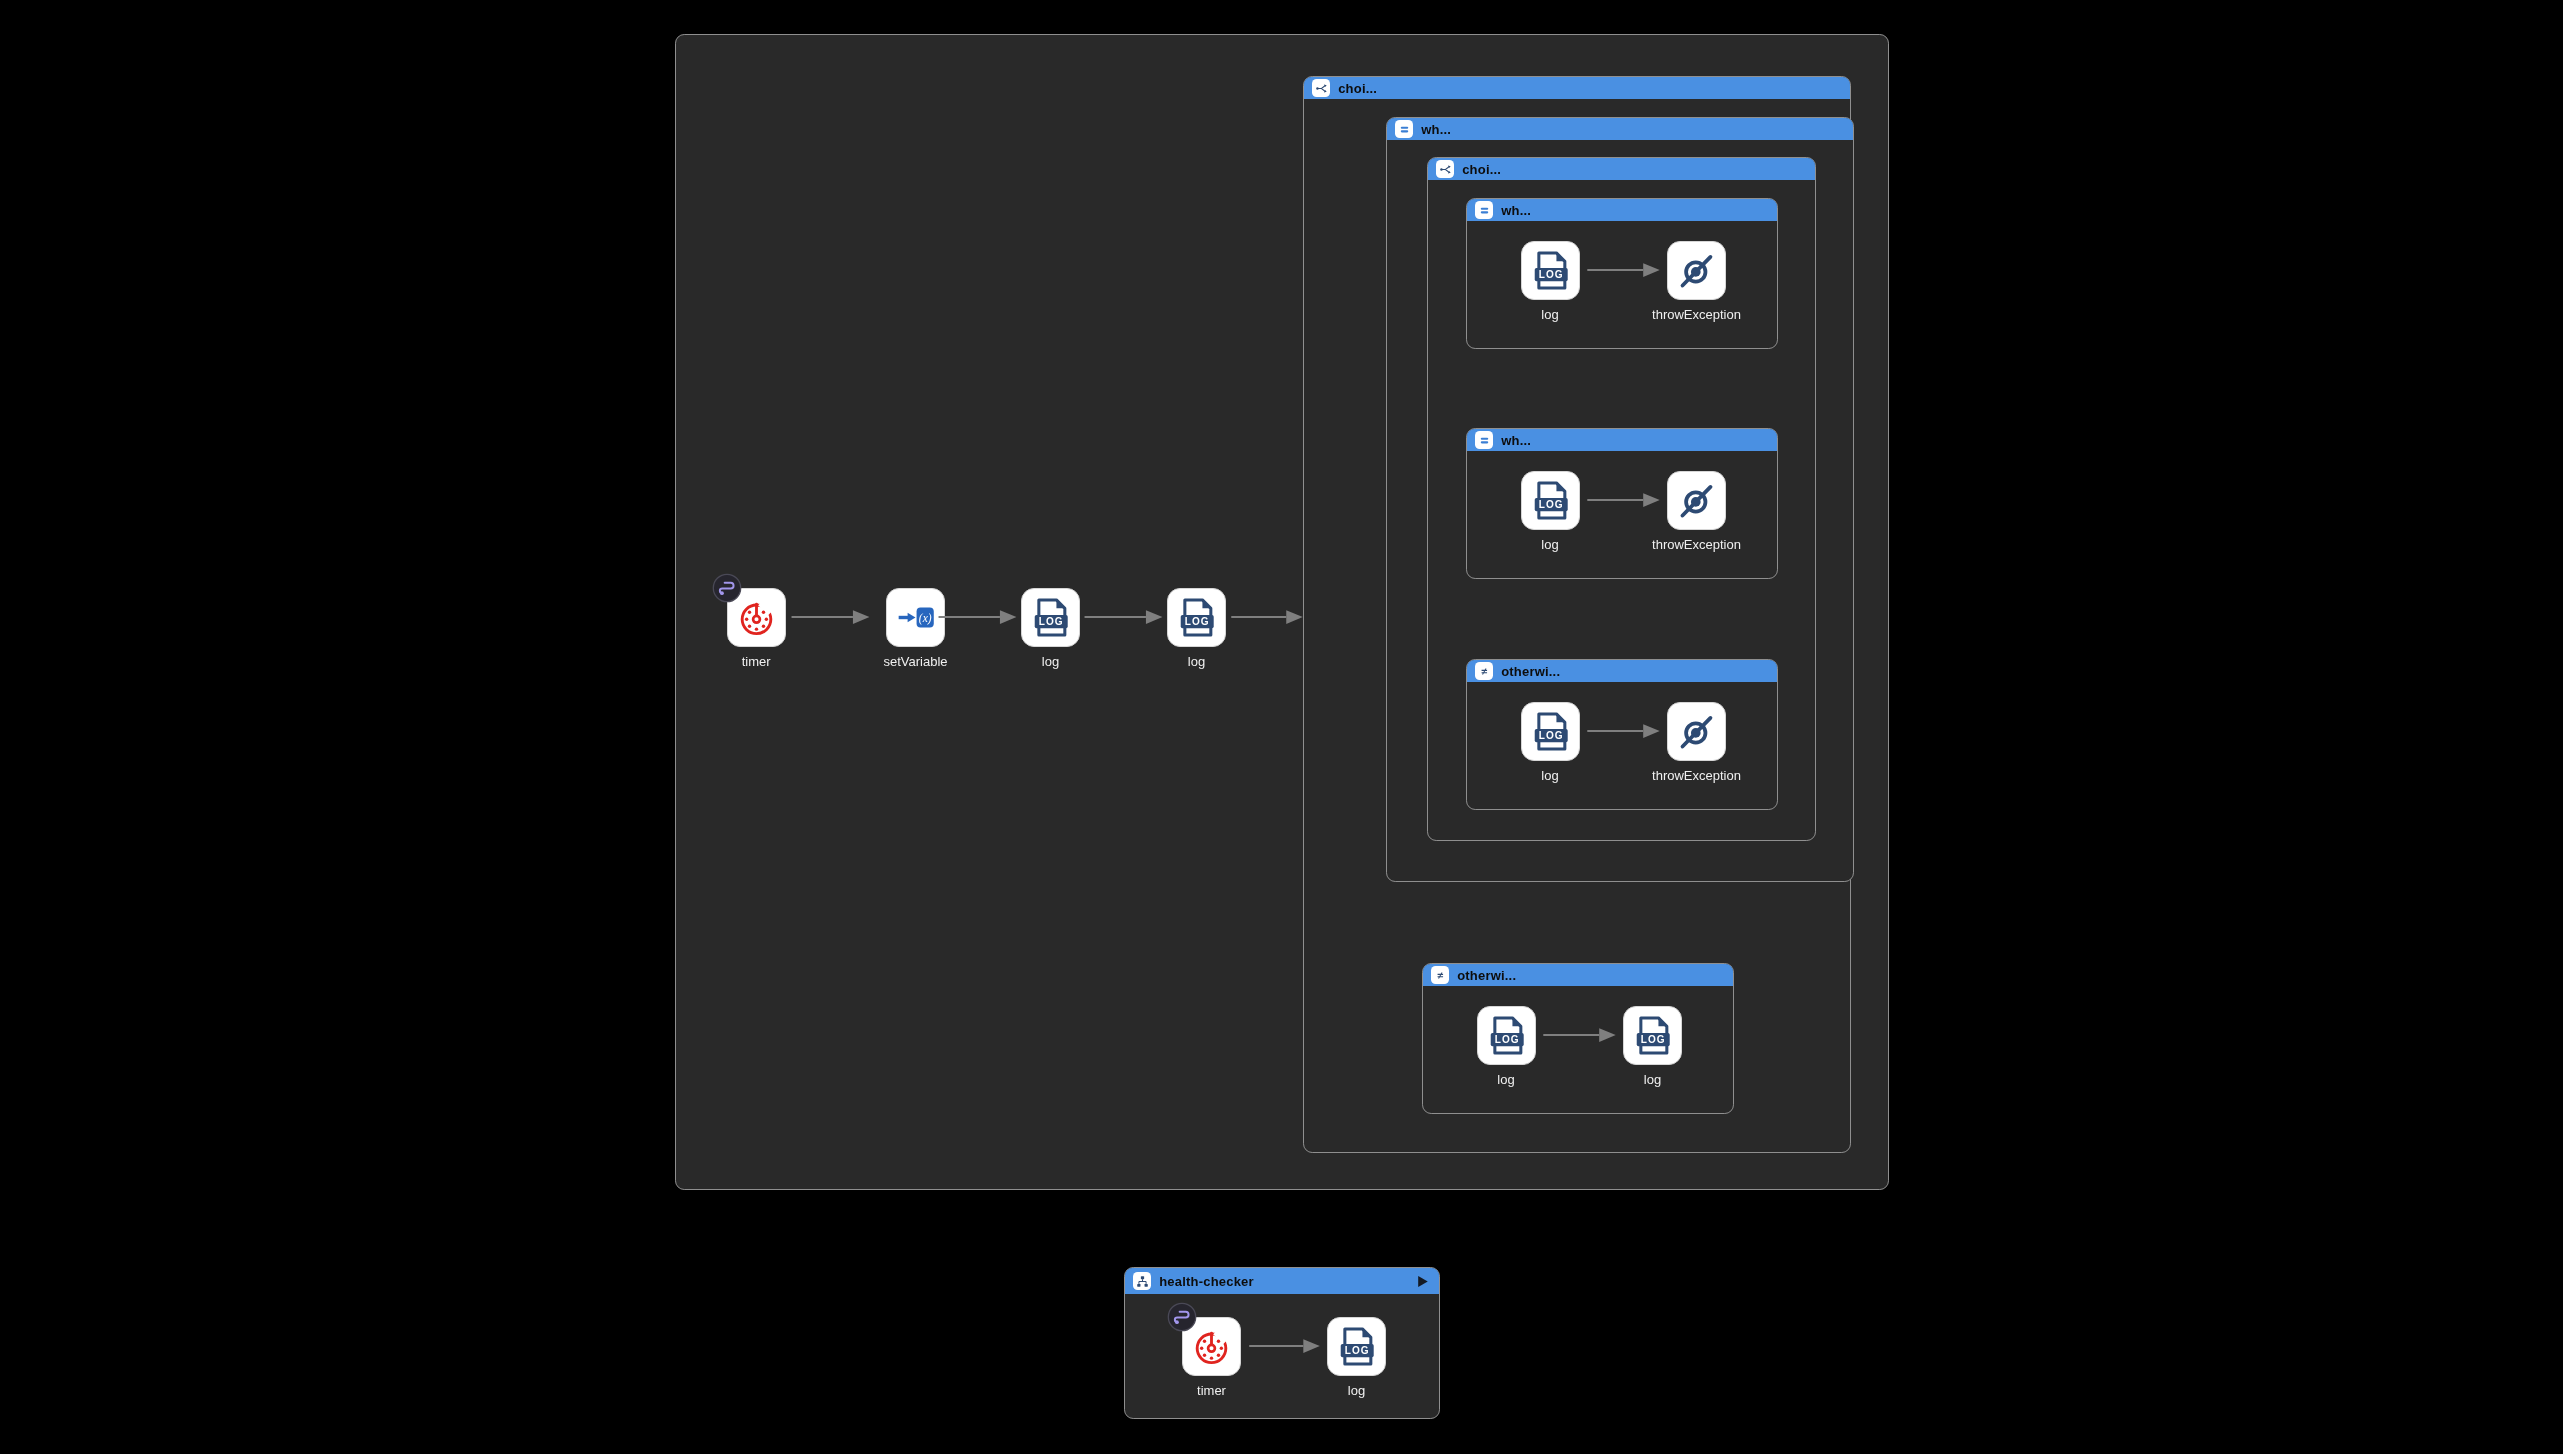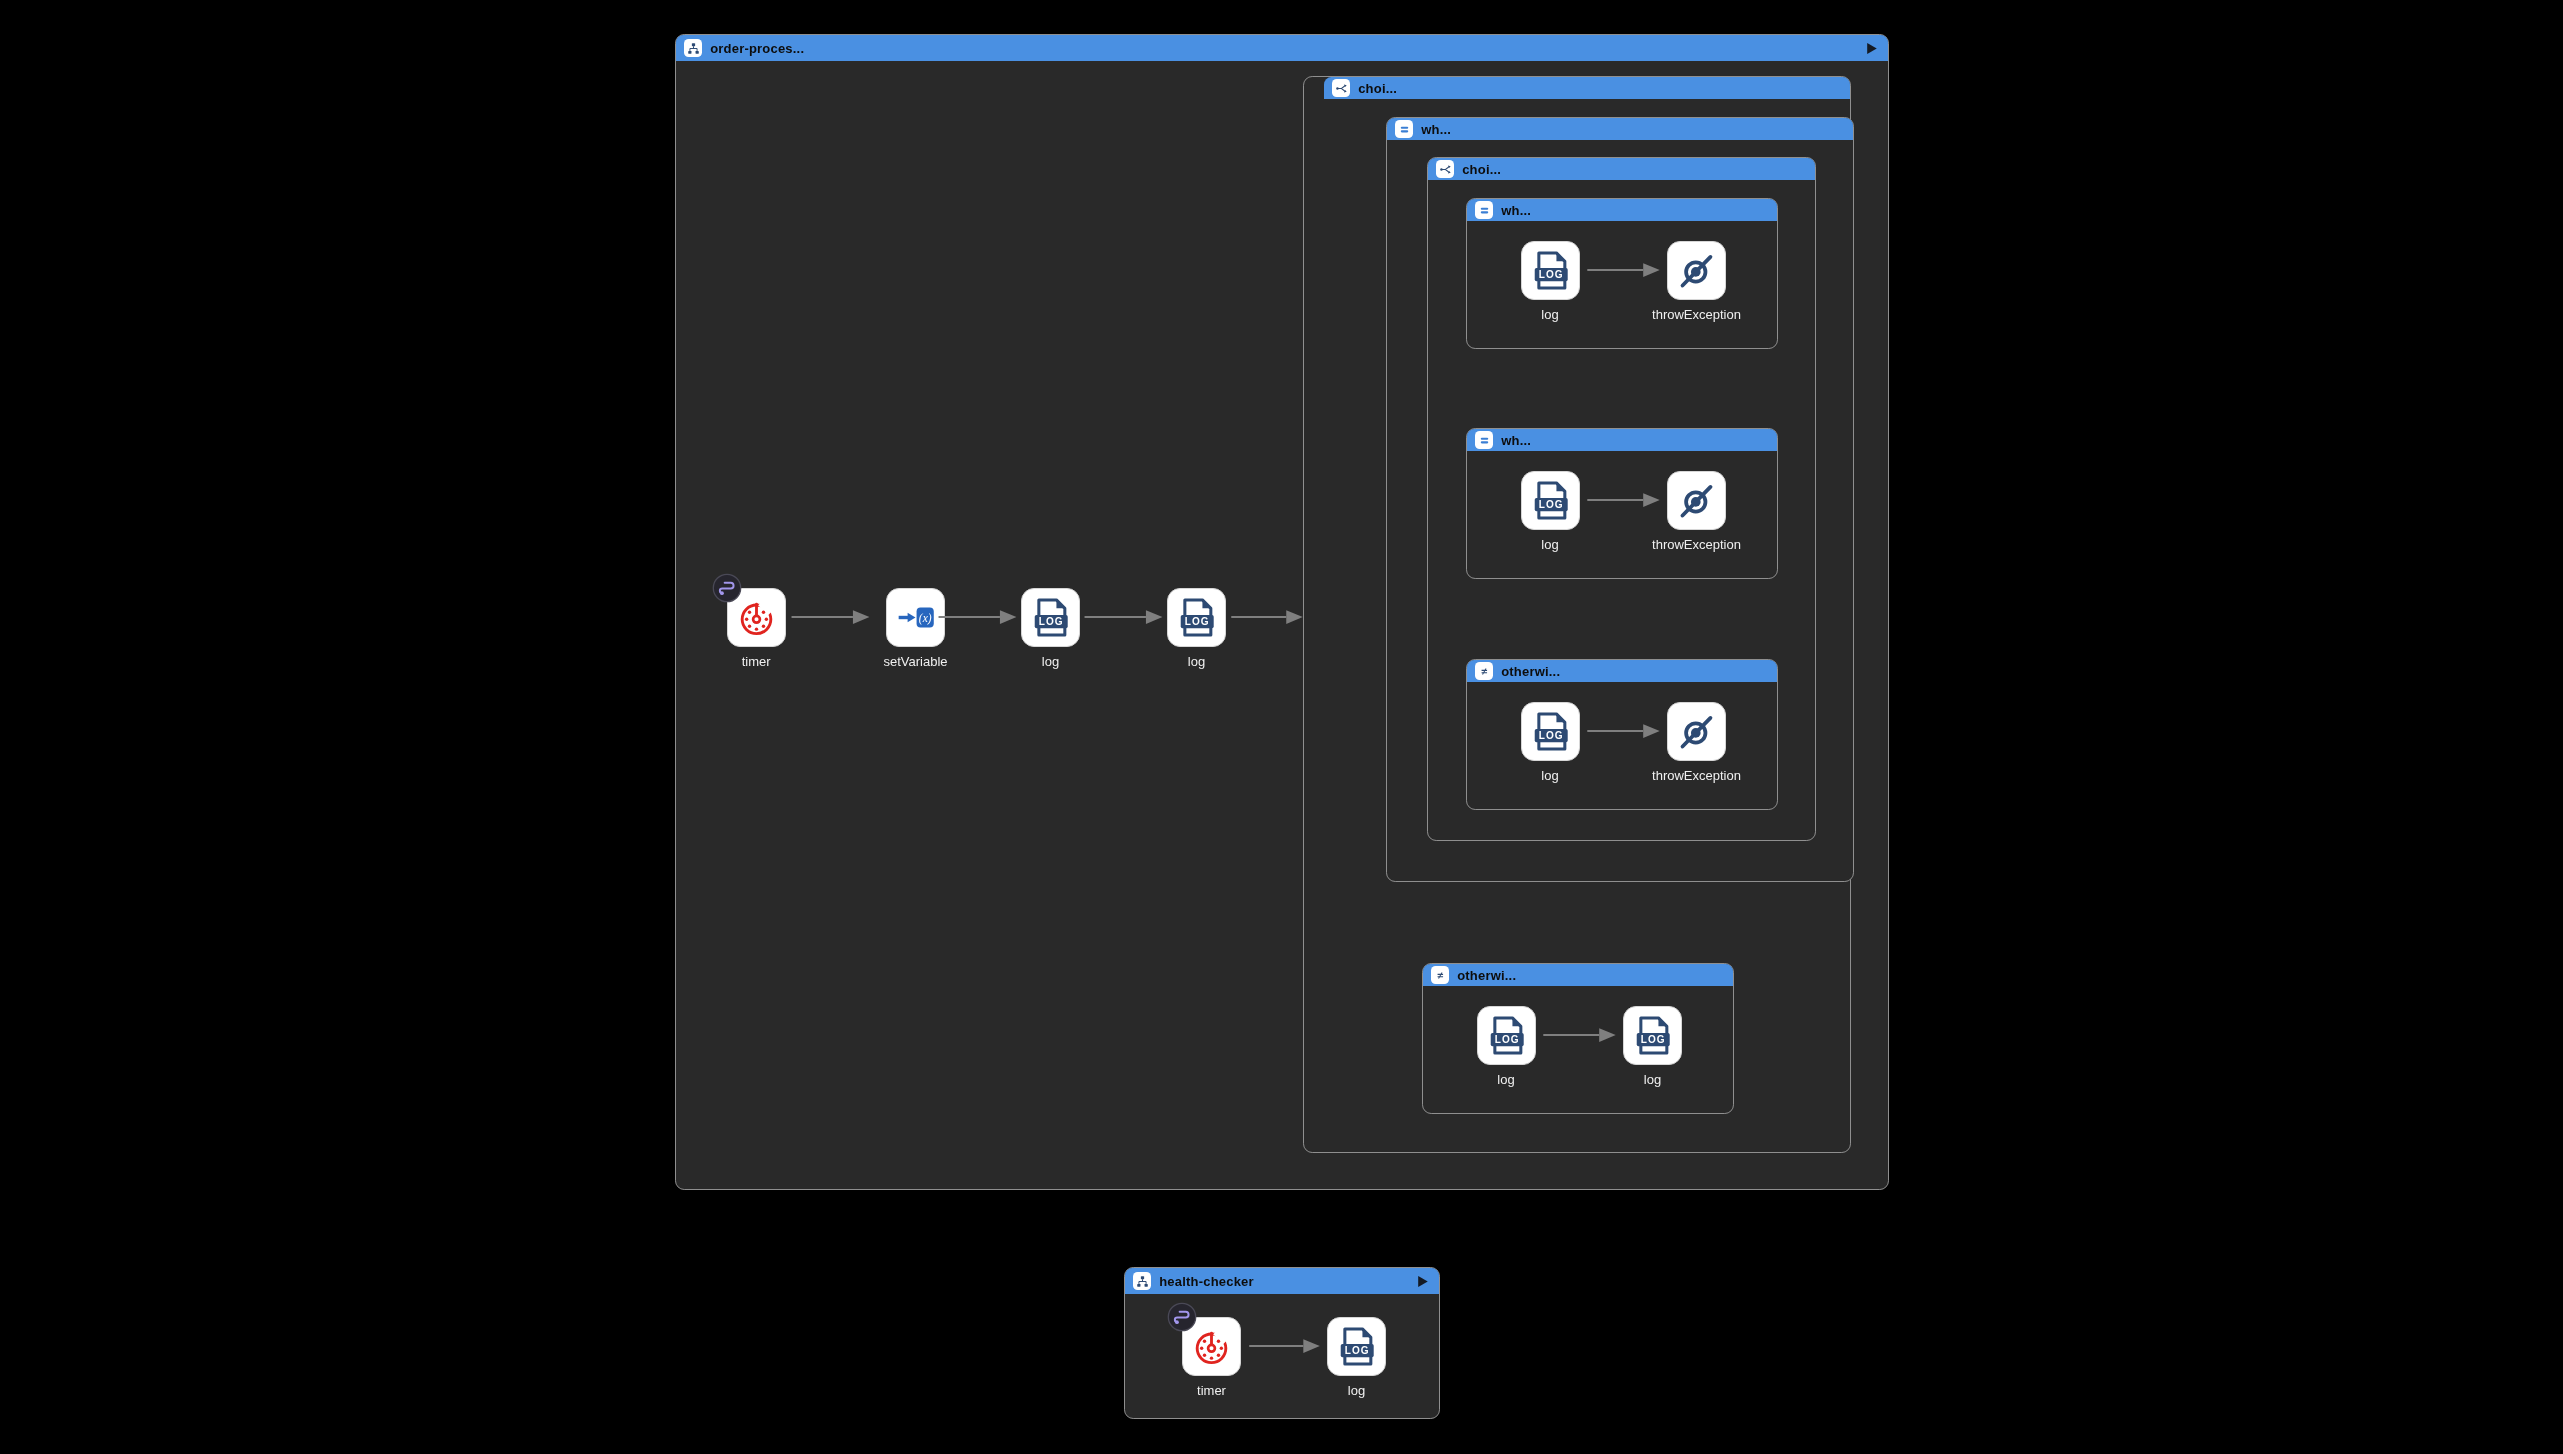--- a/index.html
+++ b/index.html
@@ -99,33 +99,20 @@
       <circle cx="16" cy="16" r="14.6" style="fill:var(--badge-bg);stroke:var(--badge-border);stroke-width:1.4"></circle>
       <path d="M11 21.5 C7.5 21.5 7.5 16.5 11 16.5 H20 C24 16.5 24 10.5 20 10.5 H13.5" style="fill:none;stroke:var(--badge-purple);stroke-width:2.1;stroke-linecap:round"></path>
       <circle cx="10.6" cy="21.5" r="2" style="fill:var(--badge-purple)"></circle>
     </symbol>
   </defs>
 </svg>
 
 <div class="canvas">
 
   <section class="container" style="left:675px;top:34px;width:1214px;height:1156px;">
-    <div class="hd route">
-      <span class="hd-icon">
-        <svg viewBox="0 0 16 16">
-            <use href="#icon-route"></use>
-          </svg>
-        </span>
-      <span class="hd-title">order-proces...</span>
-      <span class="play-btn">
-        <svg viewBox="0 0 16 16" width="15" height="15">
-            <use href="#icon-play"></use>
-          </svg>
-        </span>
-    </div>
 
     <div class="node" style="left:15.7px;top:553px;">
       <div class="card">
         <svg viewBox="0 0 24 24">
             <use href="#icon-timer"></use>
           </svg>
       </div>
       <svg class="badge" viewBox="0 0 32 32">
         <use href="#icon-badge"></use>
         </svg>
@@ -166,21 +153,21 @@
       </svg>
     <svg class="arrow" style="left:408px;top:571px;width:79px;height:22px" viewBox="0 0 85 24">
       <line x1="0" y1="12" x2="67" y2="12"></line>
         <polygon points="67,4.5 85,12 67,19.5"></polygon>
       </svg>
     <svg class="arrow" style="left:555px;top:571px;width:72px;height:22px" viewBox="0 0 78 24">
       <line x1="0" y1="12" x2="60" y2="12"></line>
         <polygon points="60,4.5 78,12 60,19.5"></polygon>
       </svg>
 
-    <section class="container" style="left:627px;top:41px;width:548px;height:1077px;padding-left:20px;">
+    <section class="container" style="left:627px;top:41px;width:548px;height:1077px;">
       <div class="hd group">
         <span class="hd-icon">
           <svg viewBox="0 0 16 16">
               <use href="#icon-choice"></use>
             </svg>
           </span>
         <span class="hd-title">choi...</span>
       </div>
 
       <section class="container" style="left:41px;top:40px;width:468px;height:765px;margin-left:41px;">

